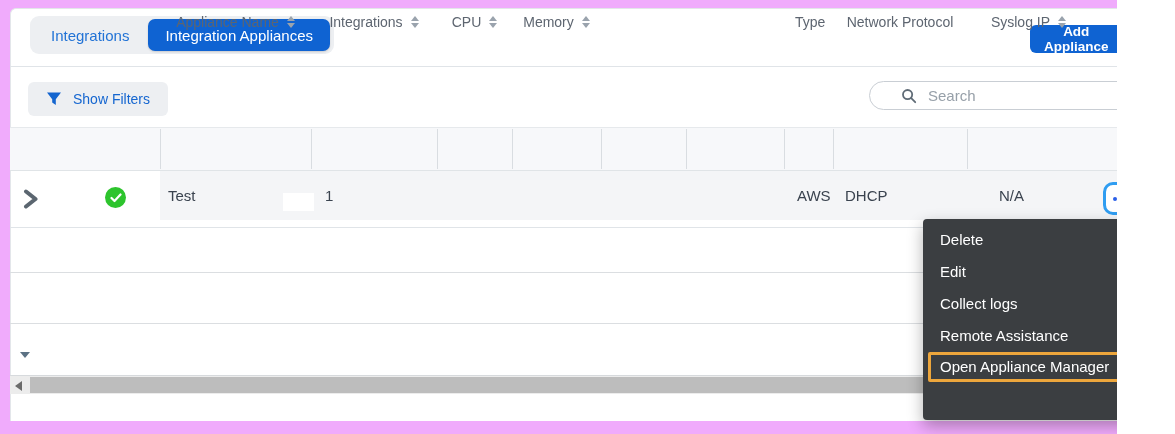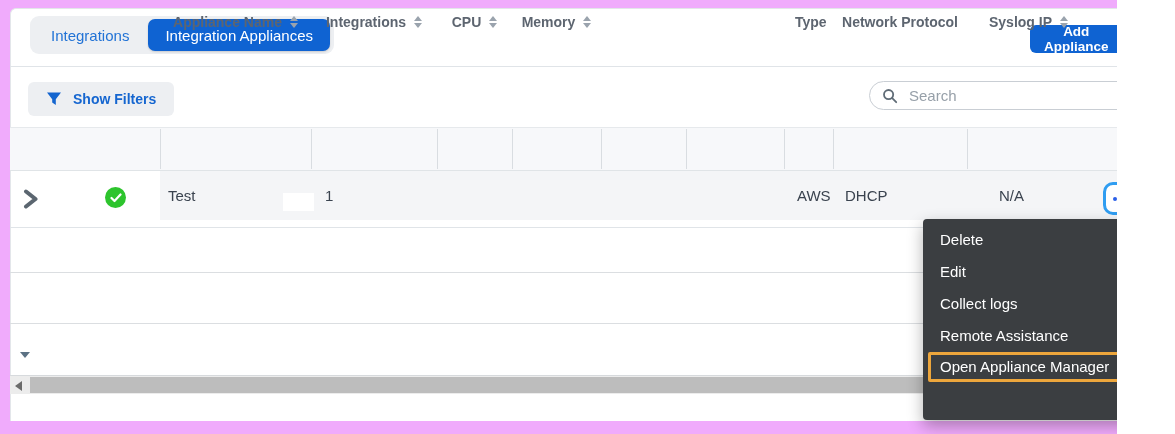--- a/index.html
+++ b/index.html
@@ -12,28 +12,28 @@
 
   
   .tabgroup{left:30px;top:16px;height:38px;background:#edeff2;border-radius:9px;display:flex;align-items:center;padding:0 4px;gap:2px;}
   .tab{height:32px;display:flex;align-items:center;padding:0 17px;font-size:15px;border-radius:7px;cursor:pointer;}
   .tab.plain{color:#2273d6;}
   .tab.active{background:#0f63d2;color:#fff;font-weight:500;box-shadow:0 1px 2px rgba(0,0,0,.15);}
   .btn-primary{left:1030px;top:25px;height:28px;background:#0f63d2;color:#fff;font-size:13.5px;font-weight:700;border:none;border-radius:6px;padding:0 14px;display:flex;align-items:center;cursor:pointer;}
 
   
   .chip{left:28px;top:82px;height:34px;background:#edeff2;border-radius:6px;display:flex;align-items:center;gap:11px;padding:0 18px;cursor:pointer;}
-  .chip span{color:#1566d0;font-size:14px;font-weight:700;}
-  .search{left:869px;top:81px;width:274px;height:29px;border:1.5px solid #c9ced4;border-radius:15px;background:#fff;display:flex;align-items:center;gap:9px;padding:0 12px;box-sizing:border-box;}
+  .chip span{color:#1566d0;font-size:14px;font-weight:400;}
+  .search{left:869px;top:81px;width:274px;height:29px;border:1.5px solid #c9ced4;border-radius:15px;background:#fff;display:flex;align-items:center;gap:9px;padding:0 12px;box-sizing:border-box;justify-content:flex-end;}
   .search input{border:none;outline:none;font-size:15px;color:#3a434f;width:200px;font-family:"Liberation Sans",sans-serif;background:transparent;}
   .search input::placeholder{color:#97a0a9;}
 
   
   #thead{left:10px;top:127px;width:1152px;height:44px;background:#f7f8fa;border-top:1px solid #e6e9ec;border-bottom:1px solid #e0e4e7;box-sizing:border-box;}
-  .th{position:absolute;top:0;height:43px;display:flex;align-items:center;justify-content:center;font-size:14px;font-weight:700;color:#5d6570;overflow:hidden;white-space:nowrap;cursor:pointer;}
+  .th{position:absolute;top:0;height:43px;display:flex;align-items:center;justify-content:center;font-size:14px;font-weight:400;color:#5d6570;overflow:hidden;white-space:nowrap;cursor:pointer;}
   .vsep{position:absolute;top:129px;height:40px;width:1px;background:#d9dde1;}
   .sorticon{display:inline-flex;flex-direction:column;gap:2px;margin-left:8px;}
   .sorticon i{display:block;width:0;height:0;border-left:4px solid transparent;border-right:4px solid transparent;}
   .sorticon .up{border-bottom:5px solid #9aa3ad;}
   .sorticon .down{border-top:5px solid #9aa3ad;}
 
   
   #row-shade{left:160px;top:171px;width:1002px;height:49px;background:#f4f5f7;}
   .cell-text{position:absolute;top:171px;height:49px;display:flex;align-items:center;font-size:15px;color:#3a434f;}
   .chev{left:23px;top:189px;cursor:pointer;}

